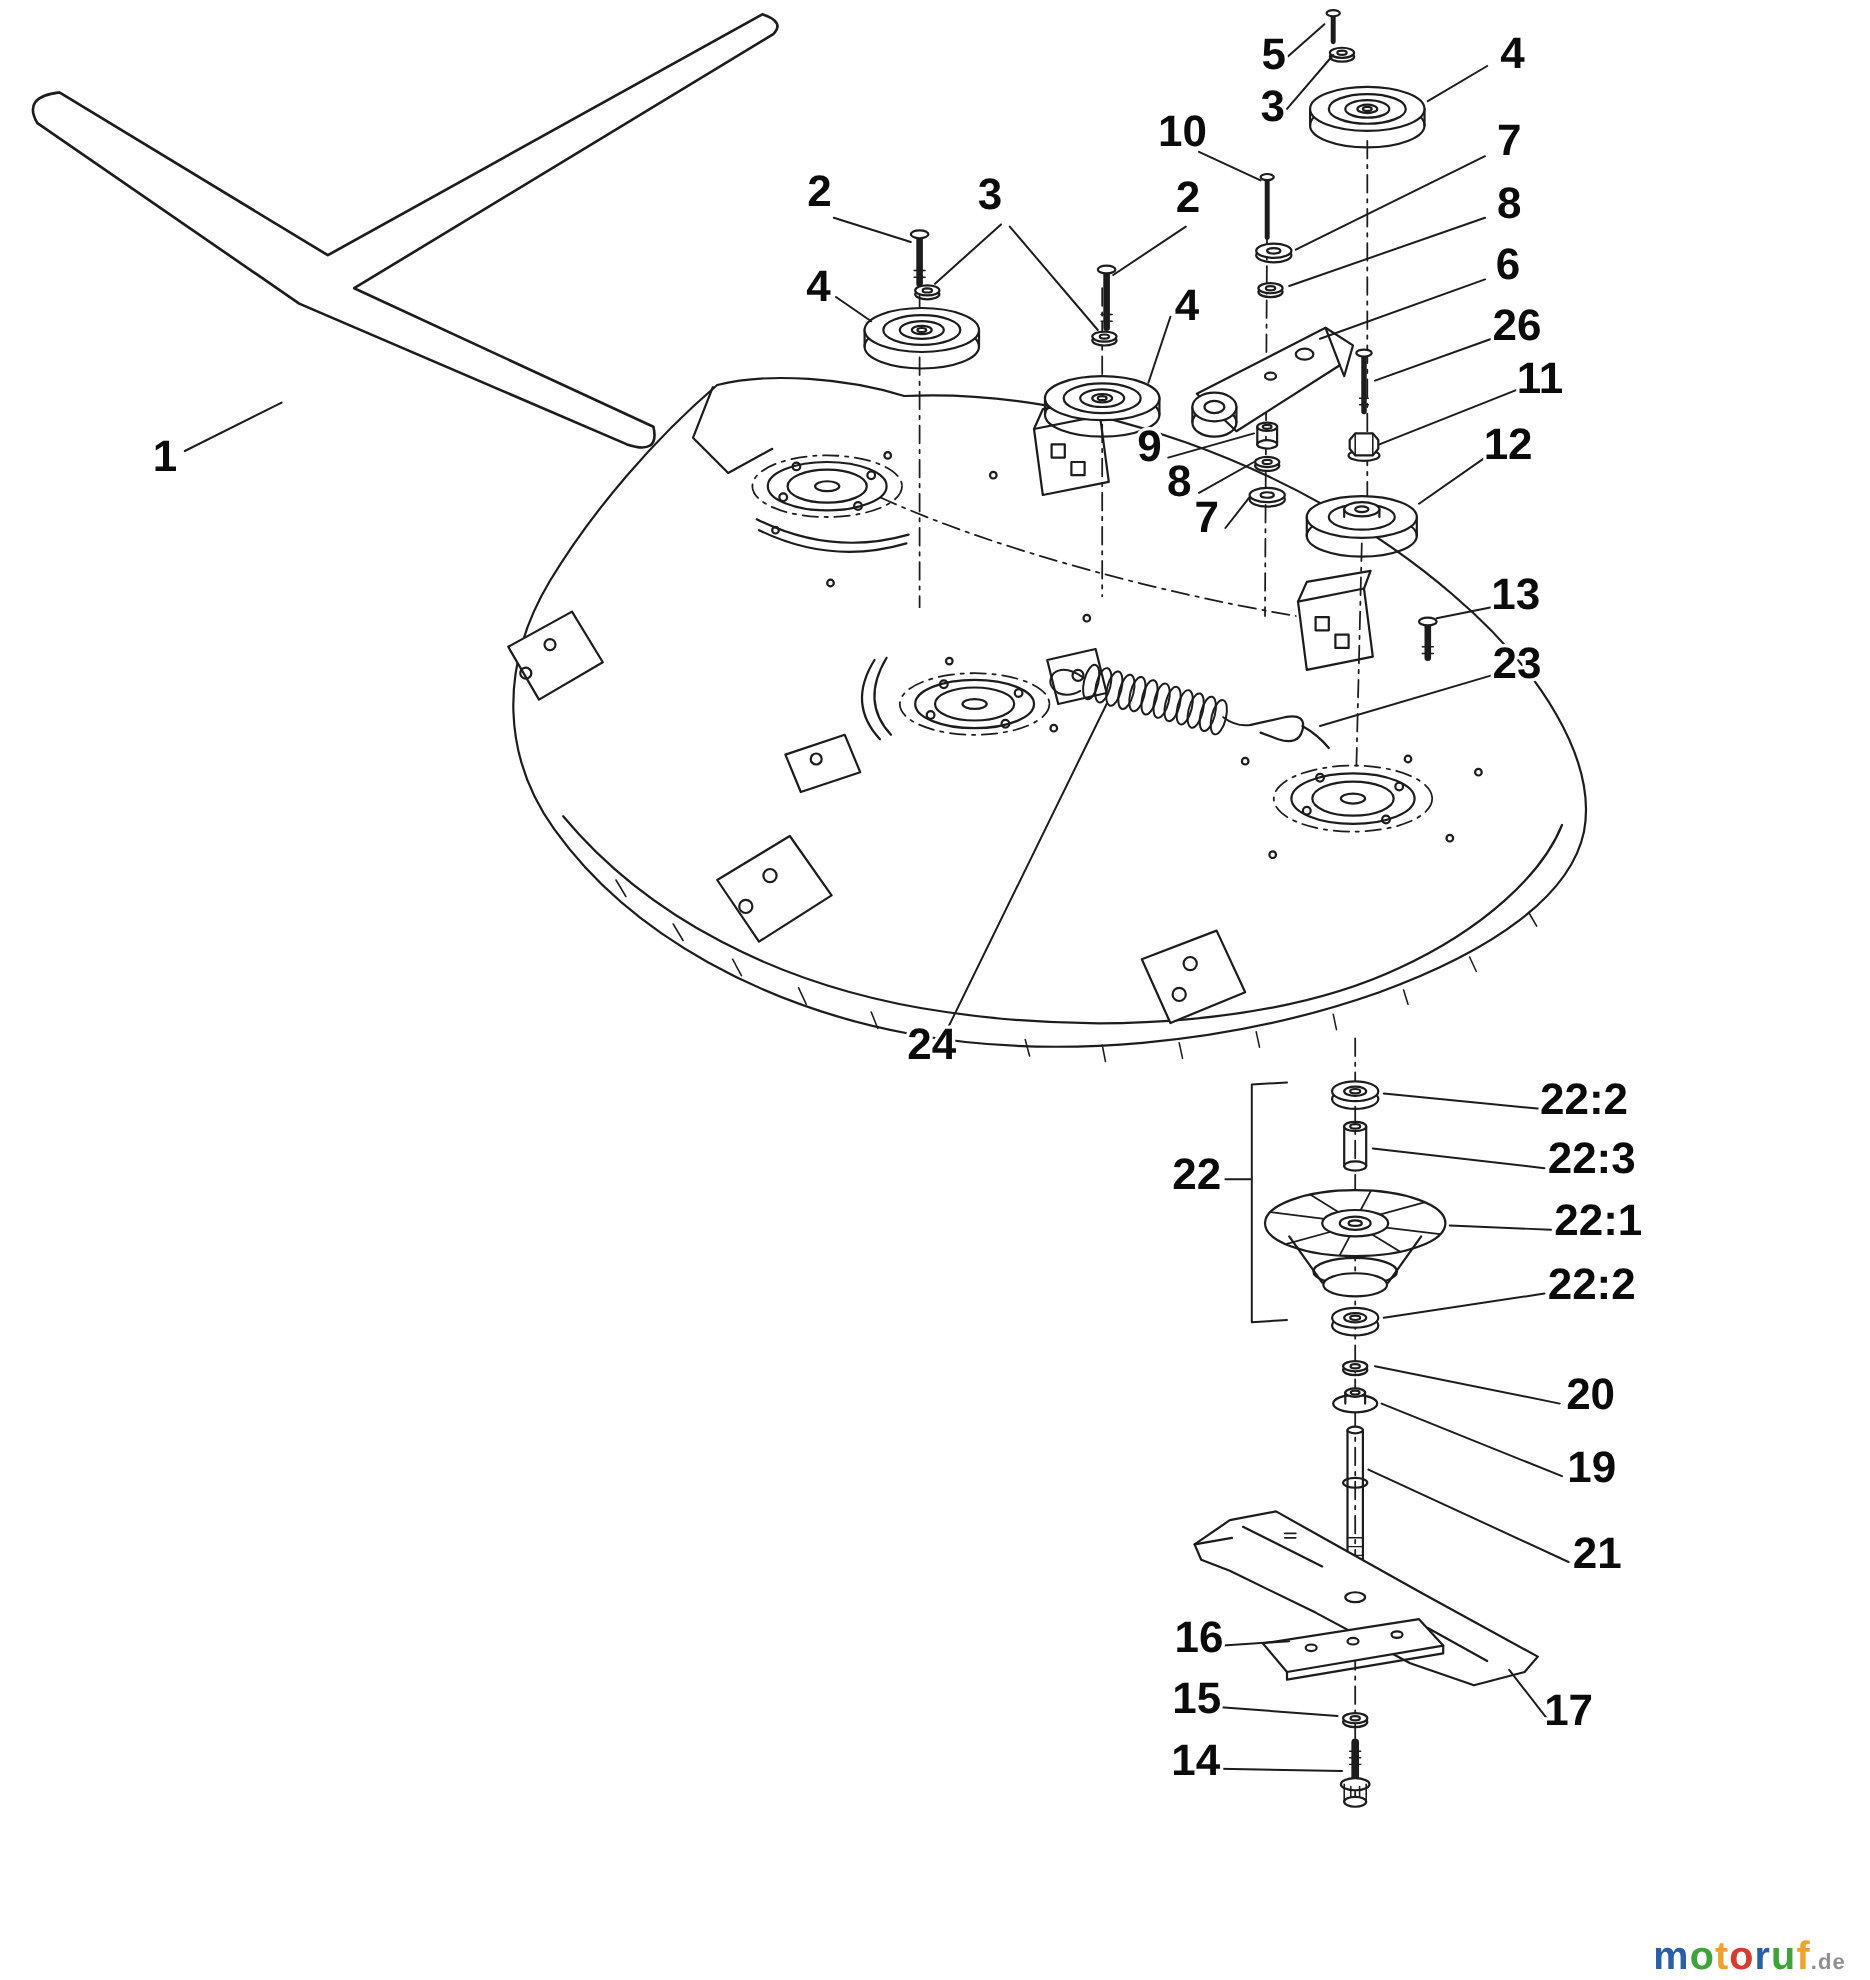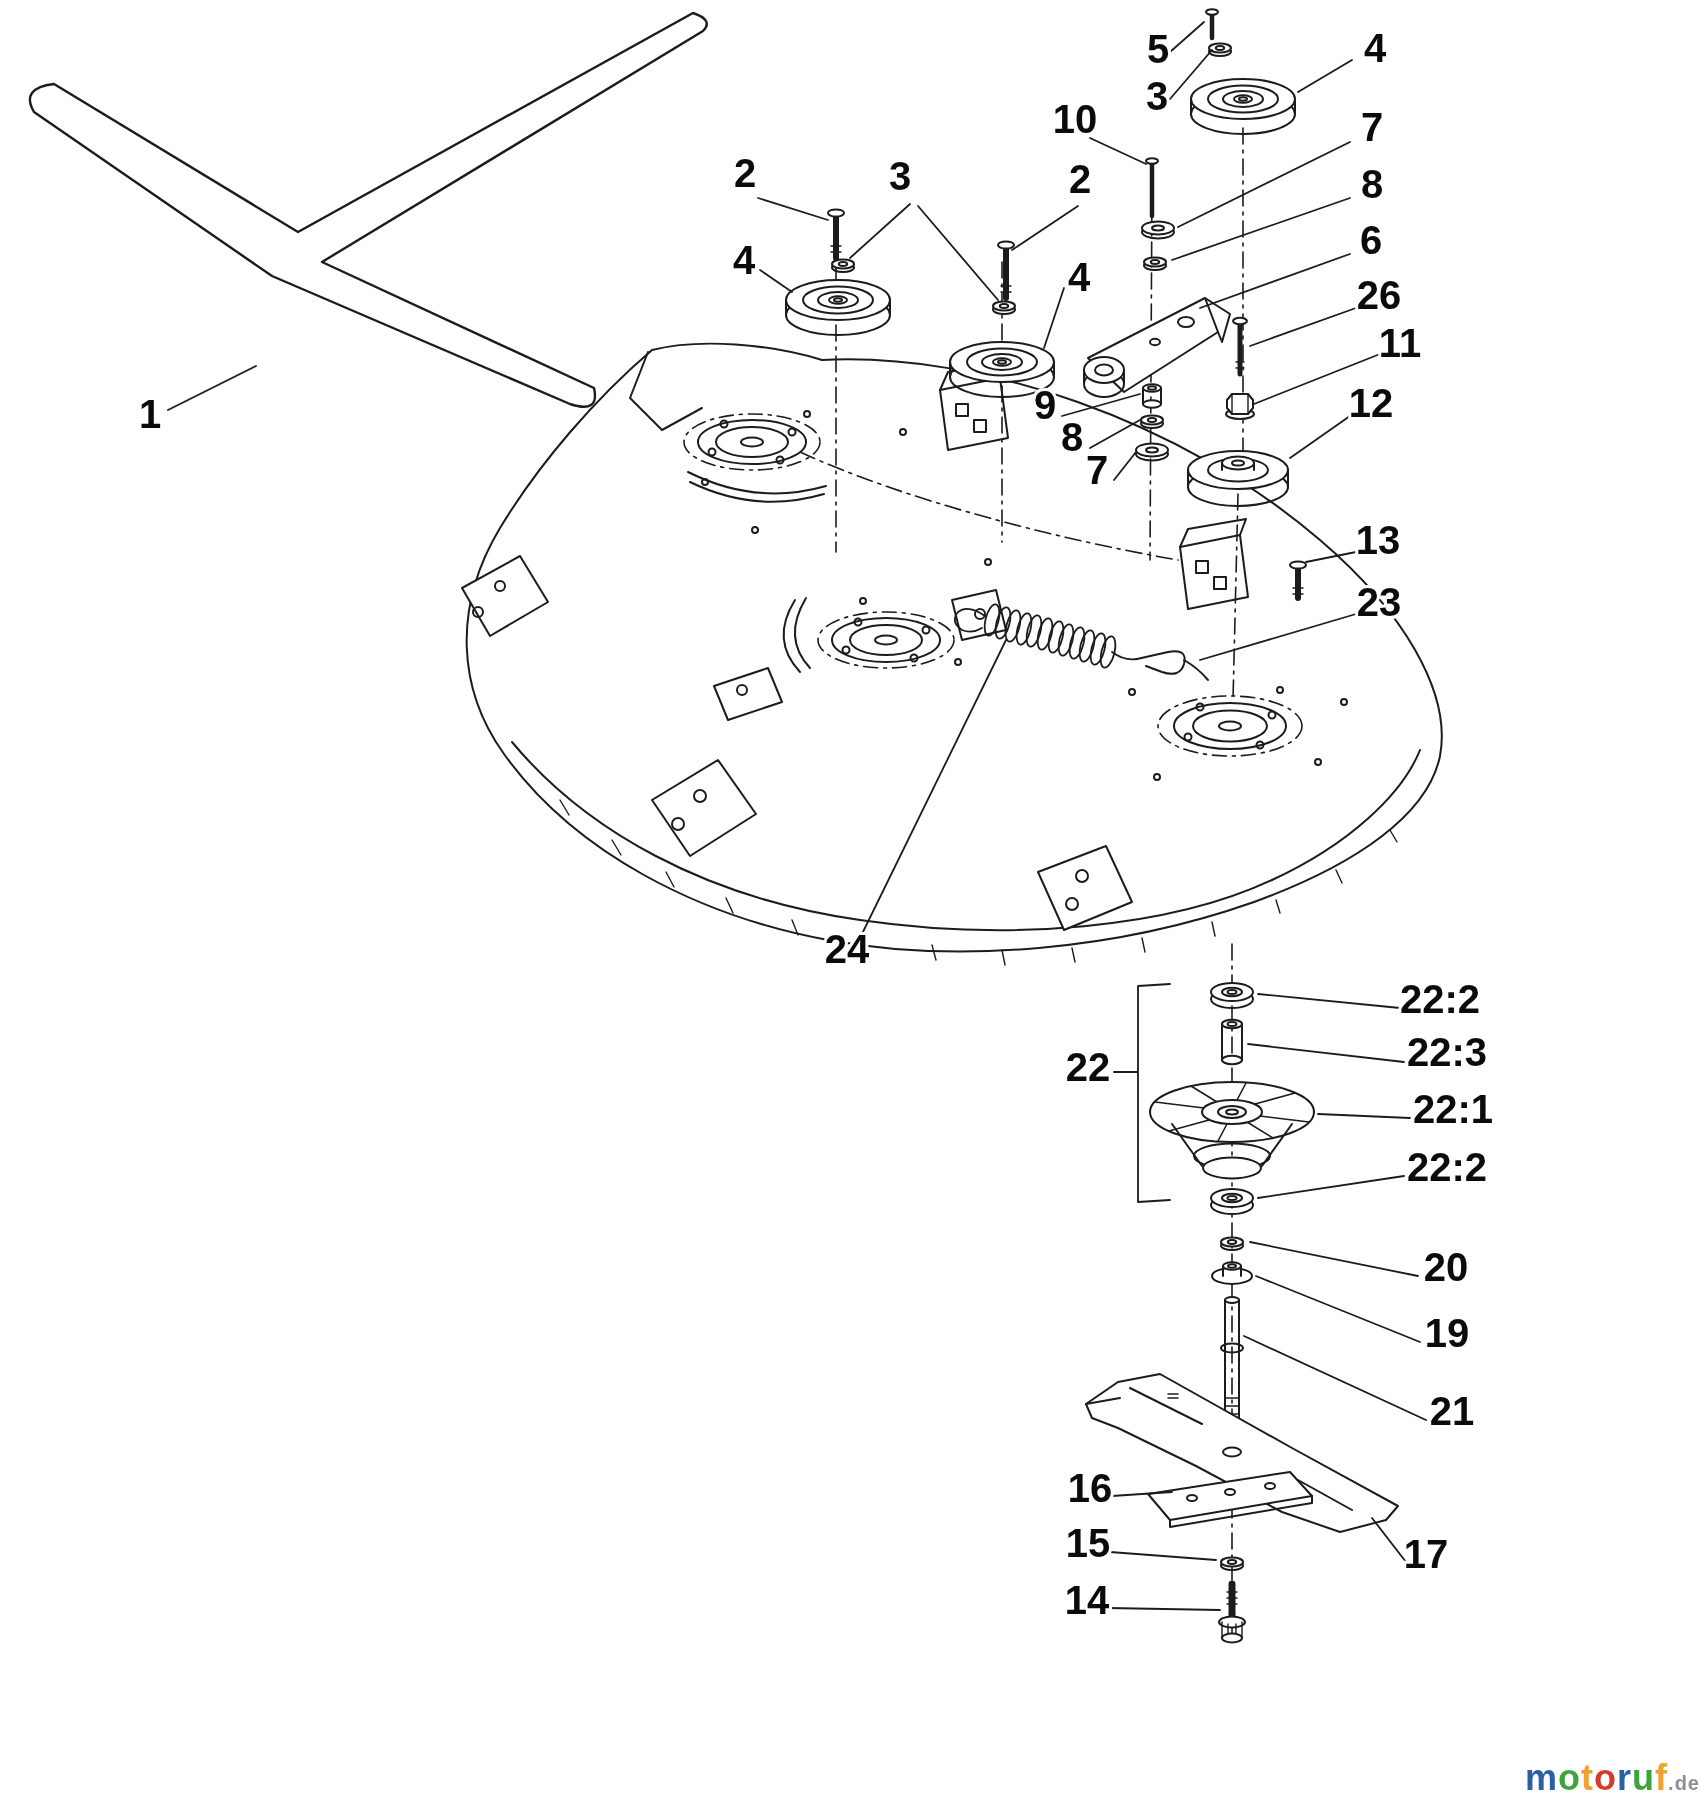--- a/index.html
+++ b/index.html
@@ -1,21 +1,21 @@
 <!DOCTYPE html>
 <html><head>
 <meta charset="utf-8">
 <style>
   html,body { margin:0; padding:0; background:#ffffff; }
   .stage { position:relative; width:1700px; height:1800px; background:#ffffff; overflow:hidden;
            font-family:"Liberation Sans", sans-serif; }
   svg { display:block; position:absolute; inset:0; }
   .lbl { font-family:"Liberation Sans", sans-serif; font-weight:700; font-size:40px;
          fill:#0b0b0b; text-anchor:middle; paint-order:stroke; stroke:#ffffff; stroke-width:6px; }
-  .watermark { position:absolute; right:0; bottom:4px; font-weight:700; font-size:36px;
+  .watermark { position:absolute; right:22px; bottom:4px; font-weight:700; font-size:36px;
                letter-spacing:1px; line-height:1; }
   .watermark .wm-suffix { font-size:20px; font-weight:700; }
 </style>
 </head>
 <body>
 
 <div class="stage">
 <svg viewBox="0 0 1700 1800" width="1700" height="1800">
   <defs>
     <g id="washer-lg">

